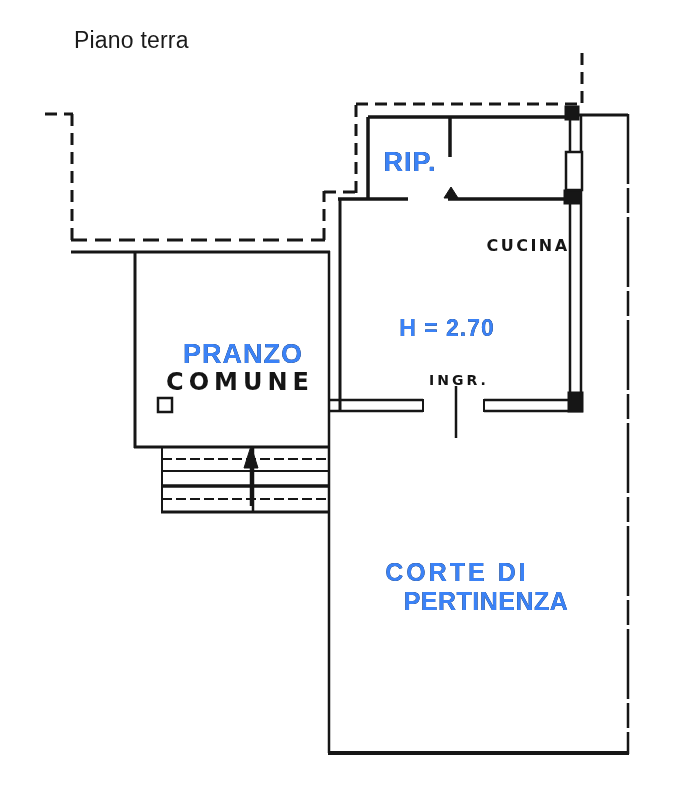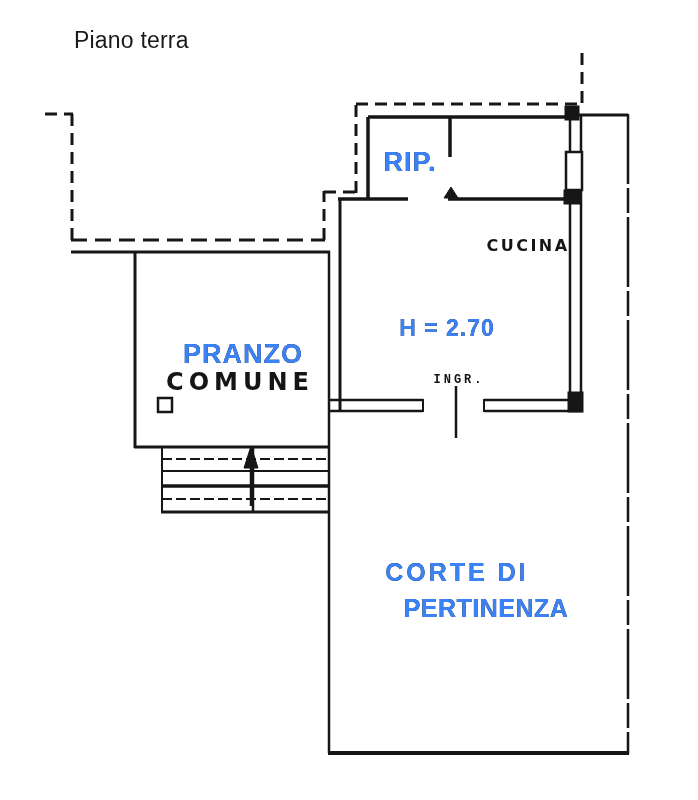--- a/index.html
+++ b/index.html
@@ -21,28 +21,28 @@
     font-family:Liberation Sans, sans-serif;
     font-weight:bold;
     text-shadow: 0 0 0.6px #000;
   }
   .lbl-rip      { left:410px; top:162px; font-size:27px; letter-spacing:1px; }
   .lbl-bagno    { left:509px; top:162px; font-size:27px; letter-spacing:0.5px; }
   .lbl-sogg     { left:457px; top:299px; font-size:25px; letter-spacing:0.5px; }
   .lbl-h        { left:447px; top:328px; font-size:23px; letter-spacing:1px; }
   .lbl-portico1 { left:243px; top:354px; font-size:27px; letter-spacing:1px; }
   .lbl-corte1   { left:457px; top:572px; font-size:25px; letter-spacing:3px; }
-  .lbl-corte2   { left:486px; top:601px; font-size:25px; letter-spacing:0.5px;margin-top:7px; }
+  .lbl-corte2   { left:486px; top:601px; font-size:25px; letter-spacing:0.5px; }
   .hand {
     font-family:"DejaVu Sans","Liberation Sans",sans-serif;
     font-weight:600; text-shadow:none; color:#151515;
   }
   .lbl-cucina   { left:528px; top:245px; font-size:16px; letter-spacing:2.5px; }
   .lbl-comune   { left:240px; top:382px; font-size:24px; letter-spacing:5px; }
-  .lbl-ingr     { left:459px; top:380px; font-size:12px; letter-spacing:3px;font-family:Liberation Mono, monospace; }
+  .lbl-ingr     { left:459px; top:380px; font-size:14px; letter-spacing:3px; }
   svg line, svg rect, svg polygon { stroke:var(--ink); }
 </style>
 </head>
 <body>
 
 <div id="stage">
 
   <div class="title">Piano terra</div>
 
   <svg id="plan-svg" width="698" height="800" viewBox="0 0 698 800" fill="none" stroke-linecap="butt">

